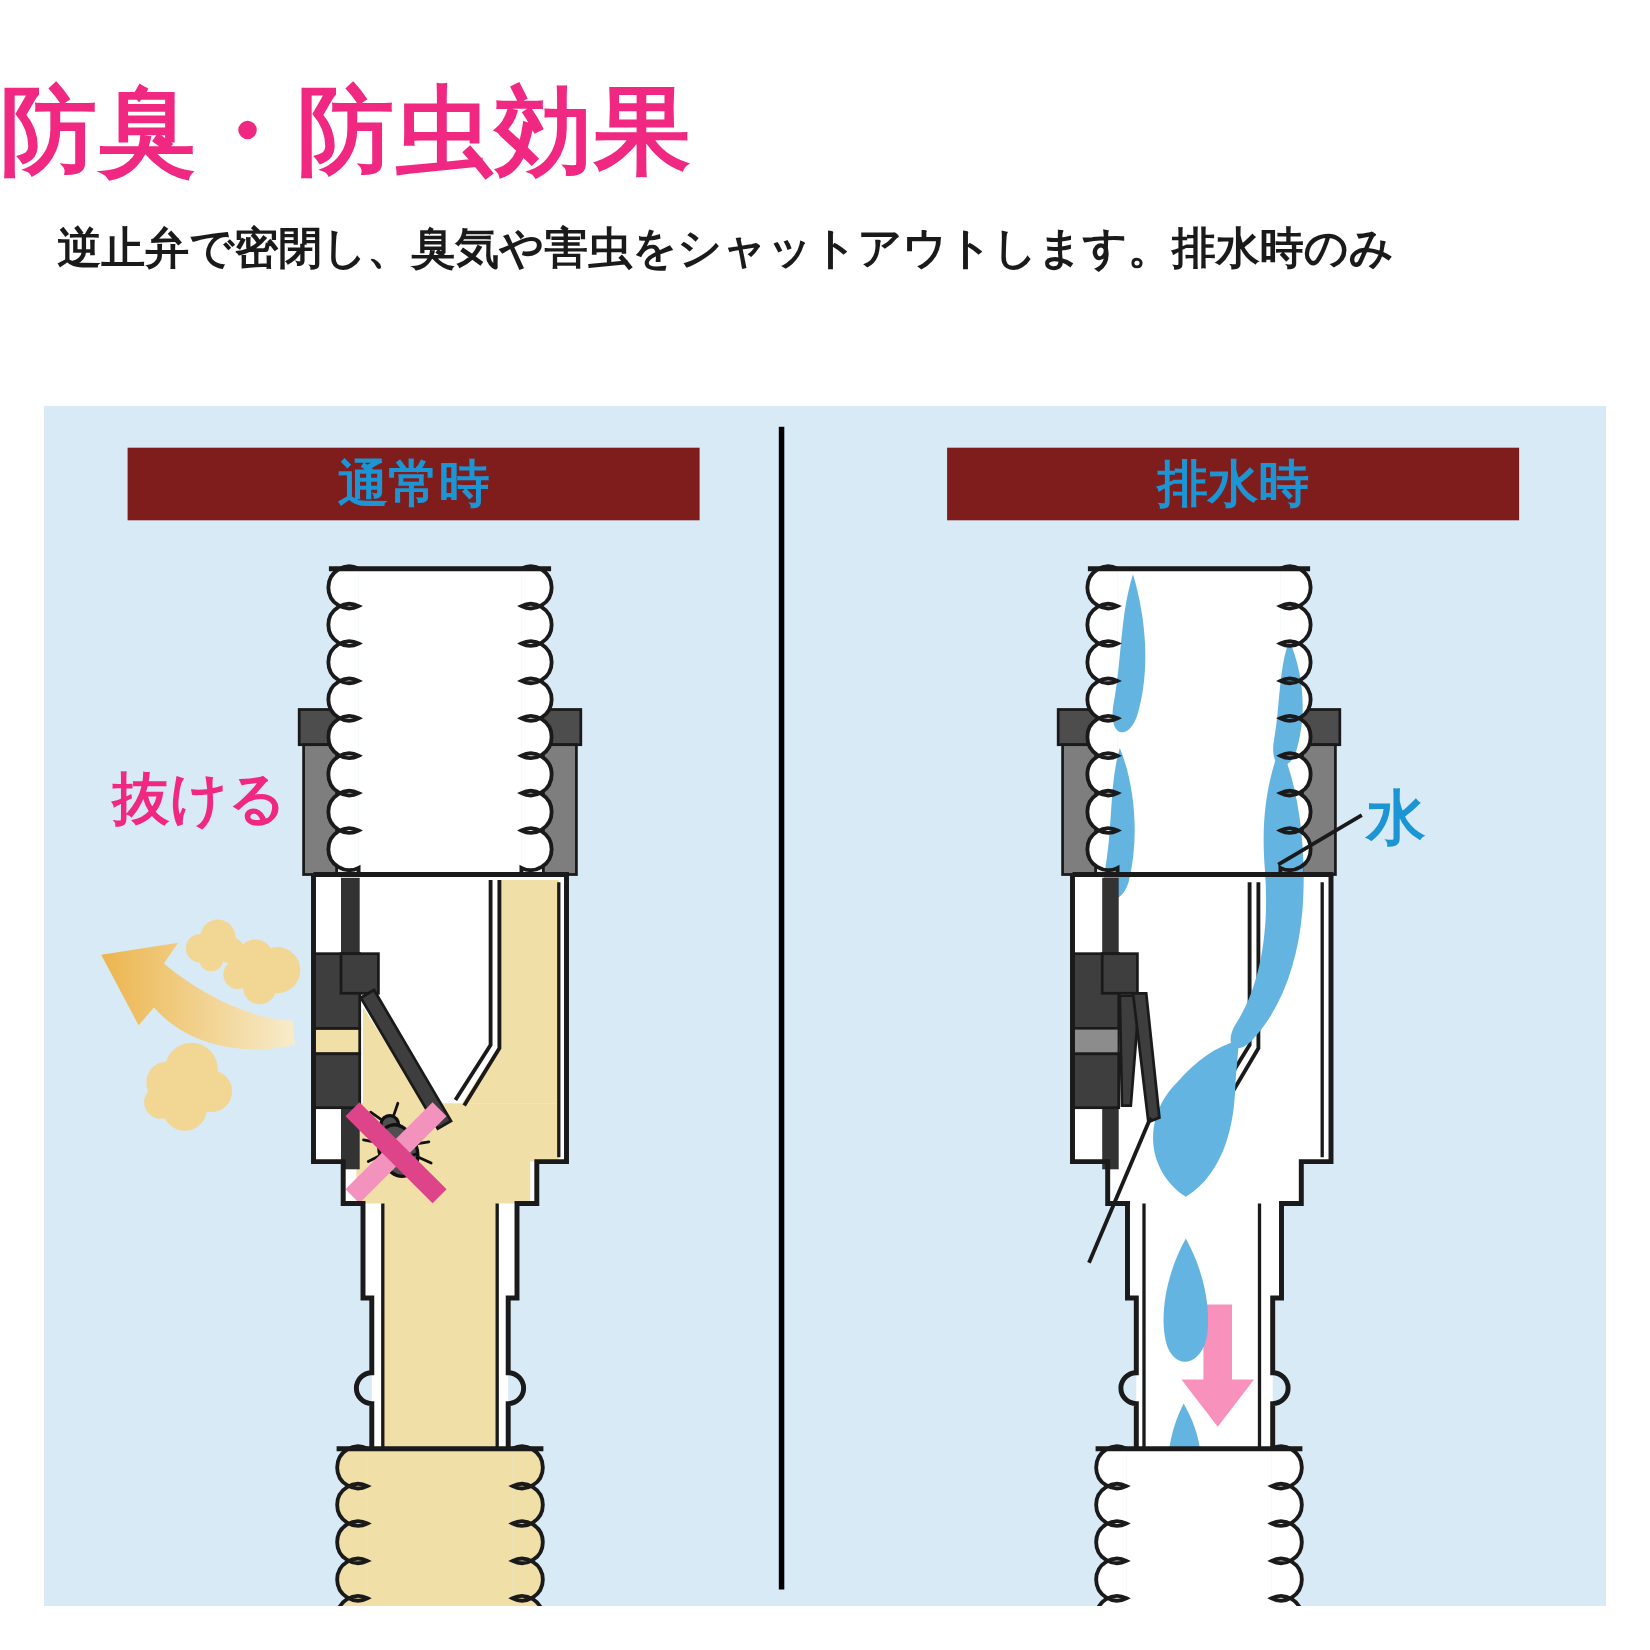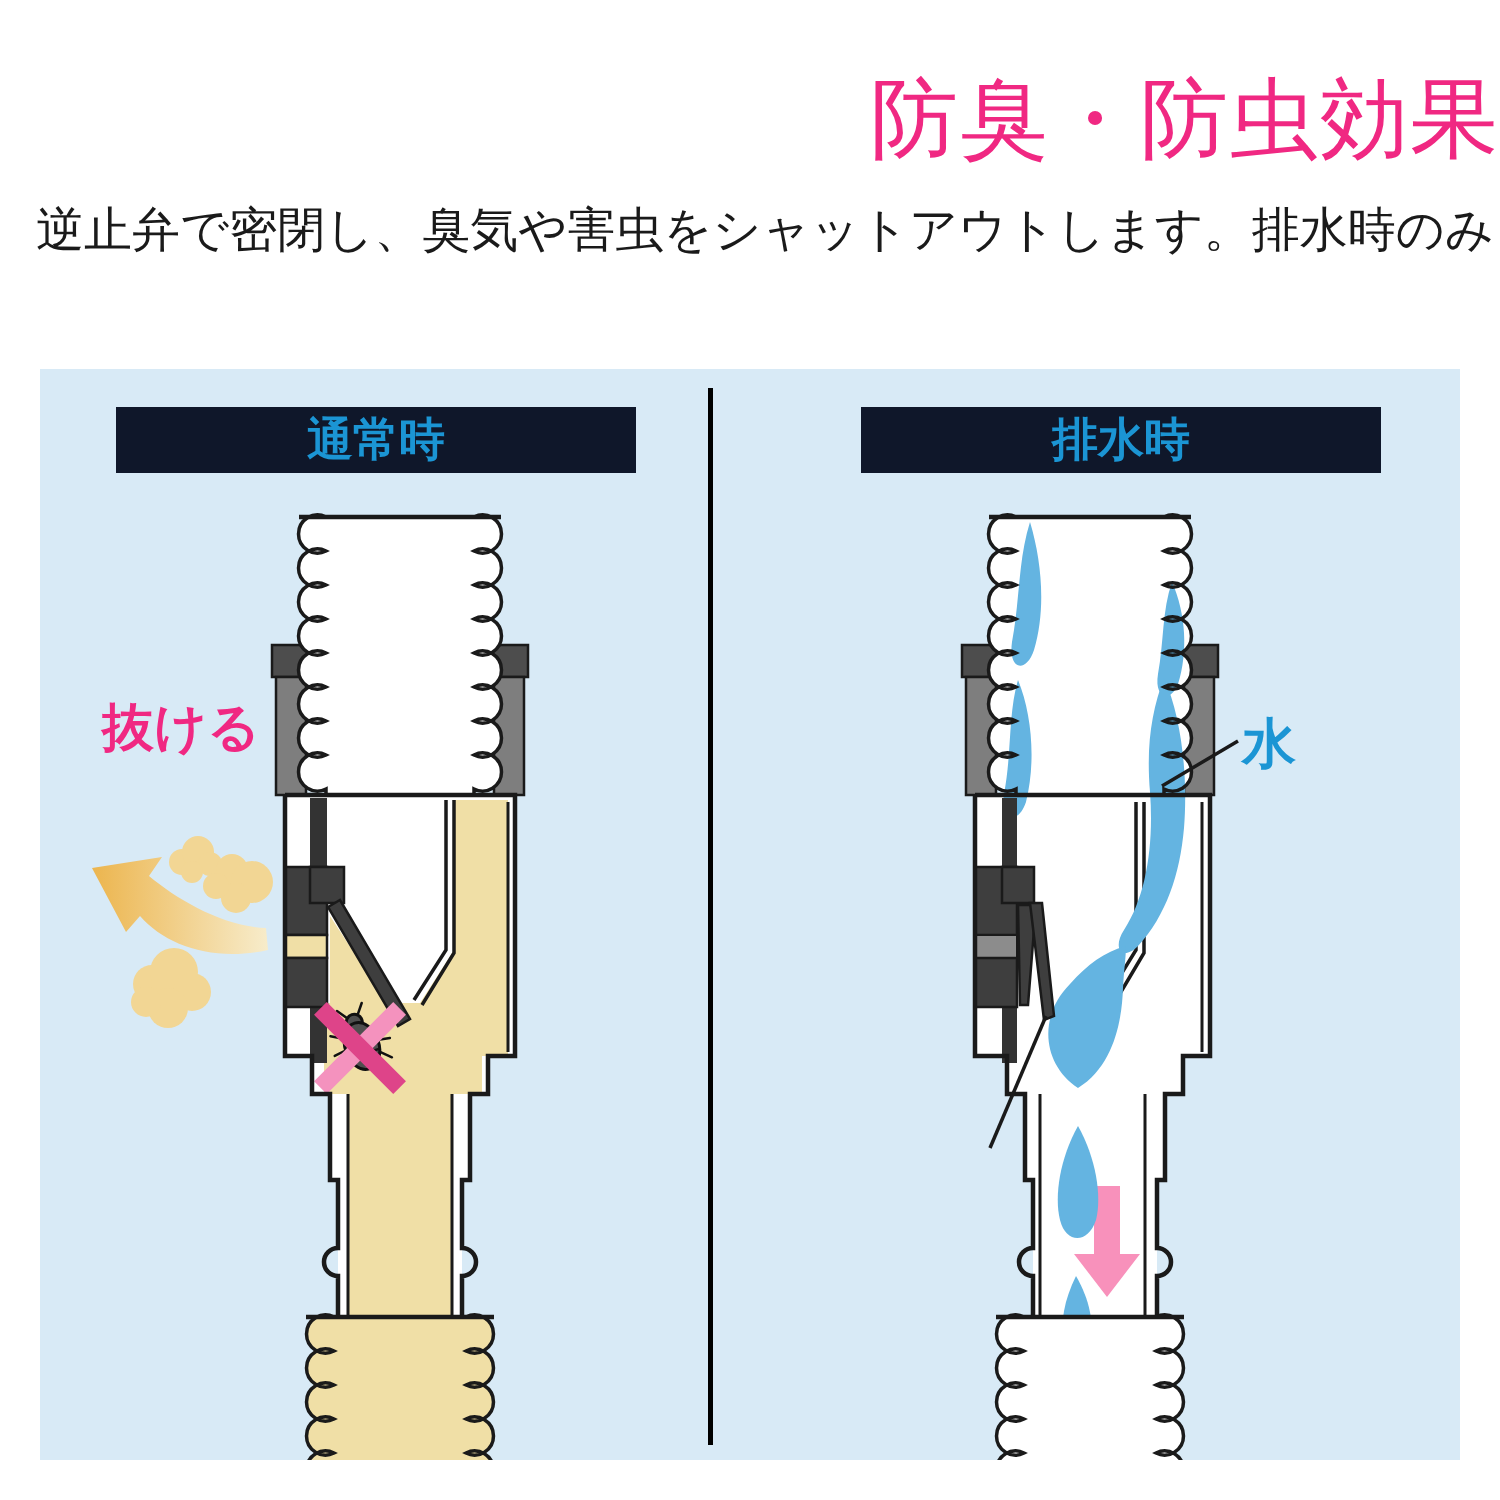--- a/index.html
+++ b/index.html
@@ -7,30 +7,30 @@
     --water-blue:#64B4E1; --arrow-pink:#F891BB; --odor-gold:#ECB54E;
     --odor-gold-light:#F7ECCB; --puff-tan:#F2D694; --pipe-tan:#F0DFA6;
     --valve-dark:#3E3E3E; --metal-gray:#7E7E7E; --ink:#1A1A1A;
   }
   *{margin:0;padding:0;box-sizing:border-box}
   html,body{width:1500px;height:1500px;background:#fff;overflow:hidden;
     font-family:"Liberation Sans","DejaVu Sans",sans-serif;}
   .abs{position:absolute}
   #page{position:relative;width:1500px;height:1500px;background:#fff}
 
-  .title{left:0;top:60px;width:1500px;text-align:right;font-size:88px;
-    font-weight:400;color:var(--accent-pink);letter-spacing:2px}
-  .desc{left:36px;width:1430px;font-size:48px;font-weight:400;color:var(--ink);
+  .title{left:0;top:60px;width:1500px;text-align:left;font-size:88px;
+    font-weight:700;color:var(--accent-pink);letter-spacing:2px}
+  .desc{left:52px;width:1430px;font-size:40px;font-weight:700;color:var(--ink);
     letter-spacing:0px;white-space:nowrap}
   .desc1{top:198px}.desc2{top:278px}
 
   .panel{left:40px;top:369px;width:1420px;height:1091px;background:var(--panel-bg)}
   .divider{left:708px;top:388px;width:5px;height:1057px;background:#000}
 
-  .state-box{top:407px;width:520px;height:66px;background:#0f172a;
+  .state-box{top:407px;width:520px;height:66px;background:#7f1d1d;
     display:flex;align-items:center;justify-content:center}
   .state-box span{font-size:46px;font-weight:bold;color:var(--label-blue)}
   .box-left{left:116px}.box-right{left:861px}
 
   .odor-note{left:102px;top:698px;font-size:52px;font-weight:bold;
     color:var(--accent-pink);line-height:58px}
   .water-note{left:1242px;top:708px;font-size:54px;font-weight:bold;color:var(--label-blue)}
   .valve-note{left:836px;top:1148px;font-size:50px;font-weight:600;color:var(--ink)}
 
   svg.art{left:40px;top:369px}

